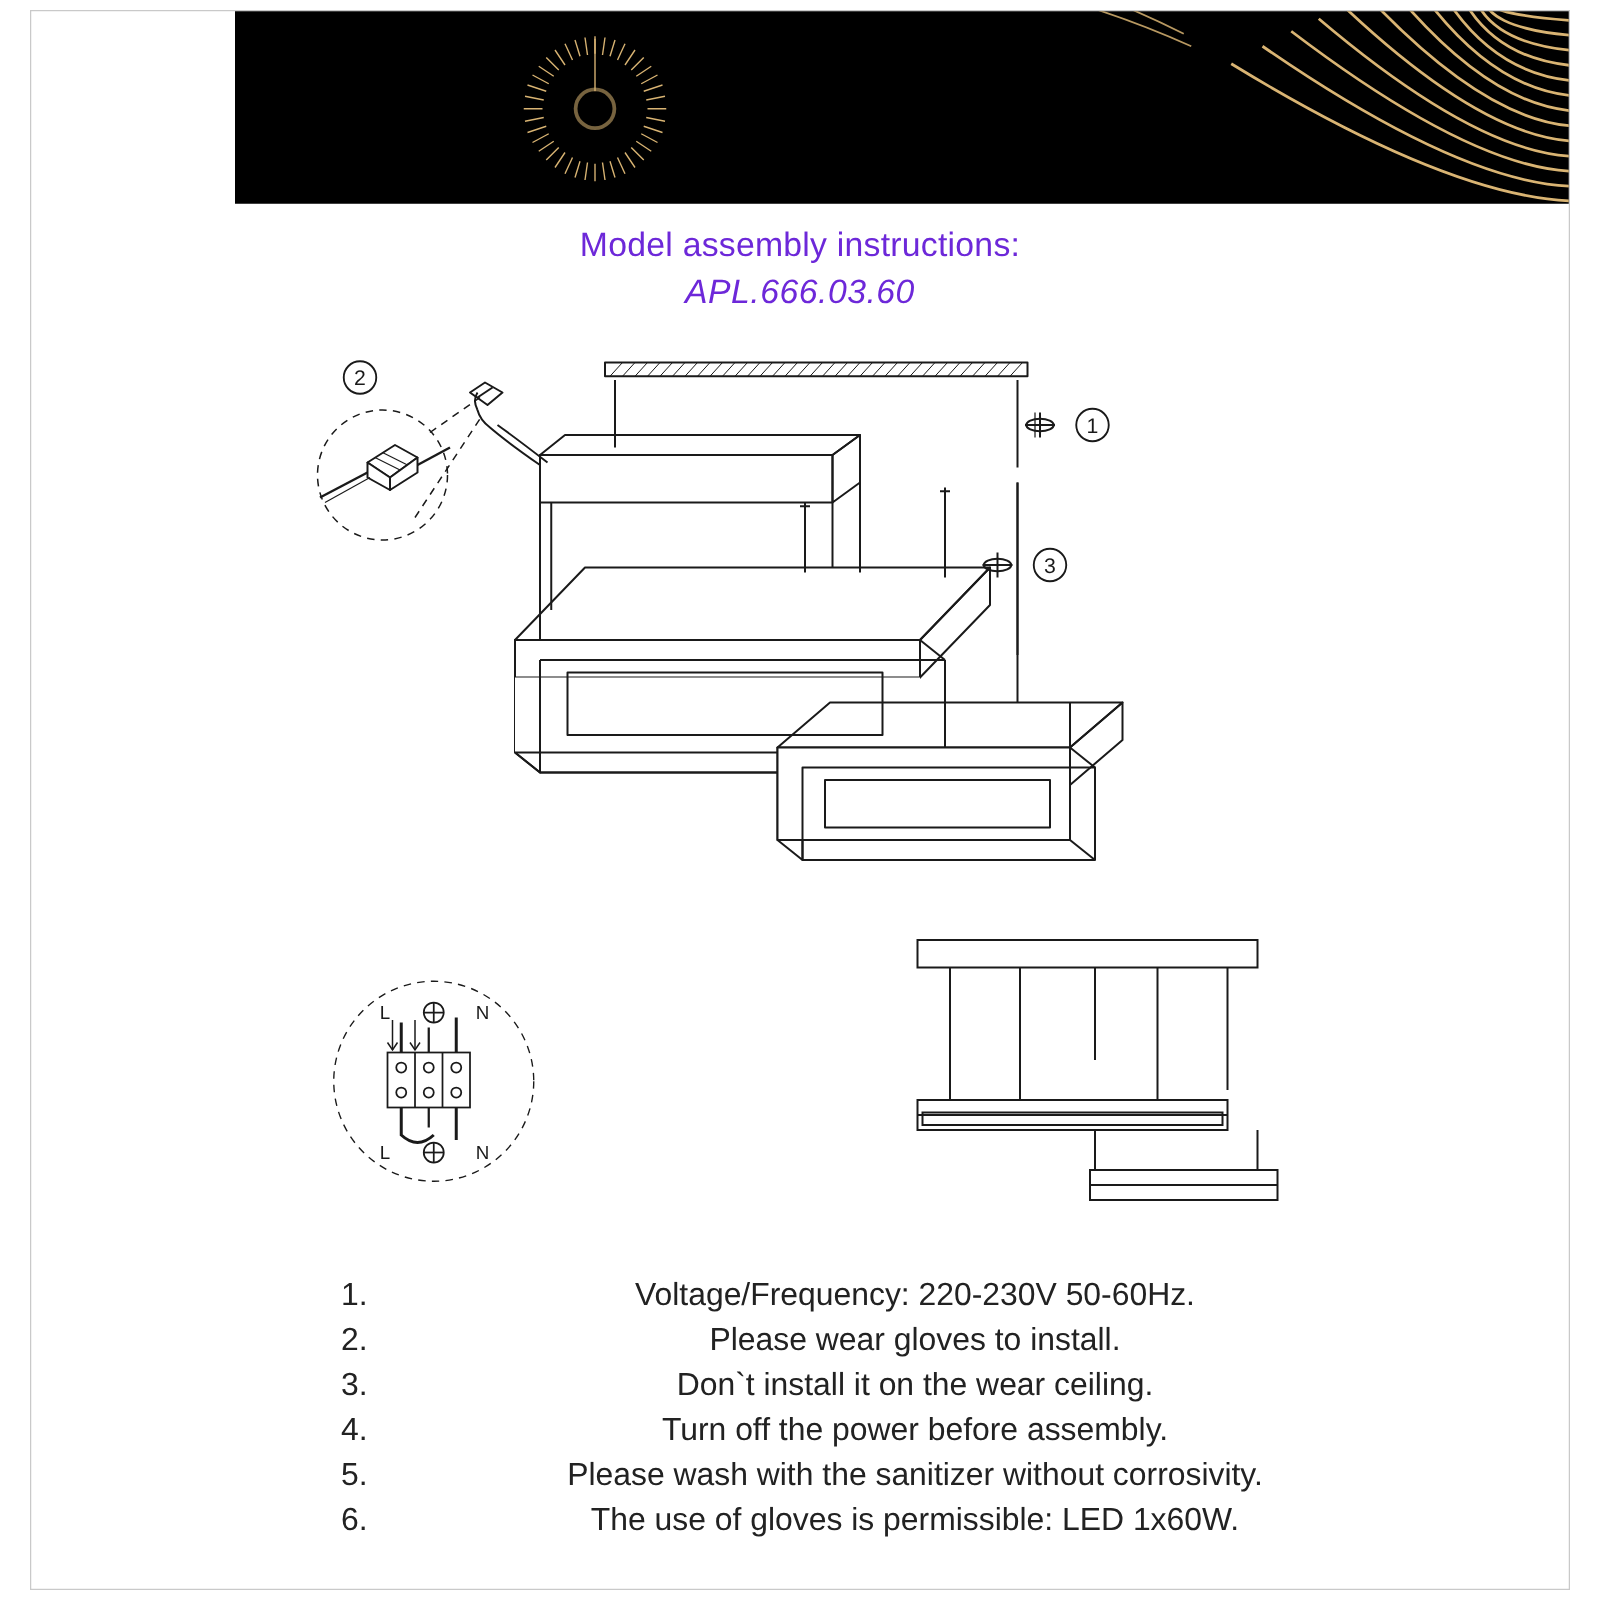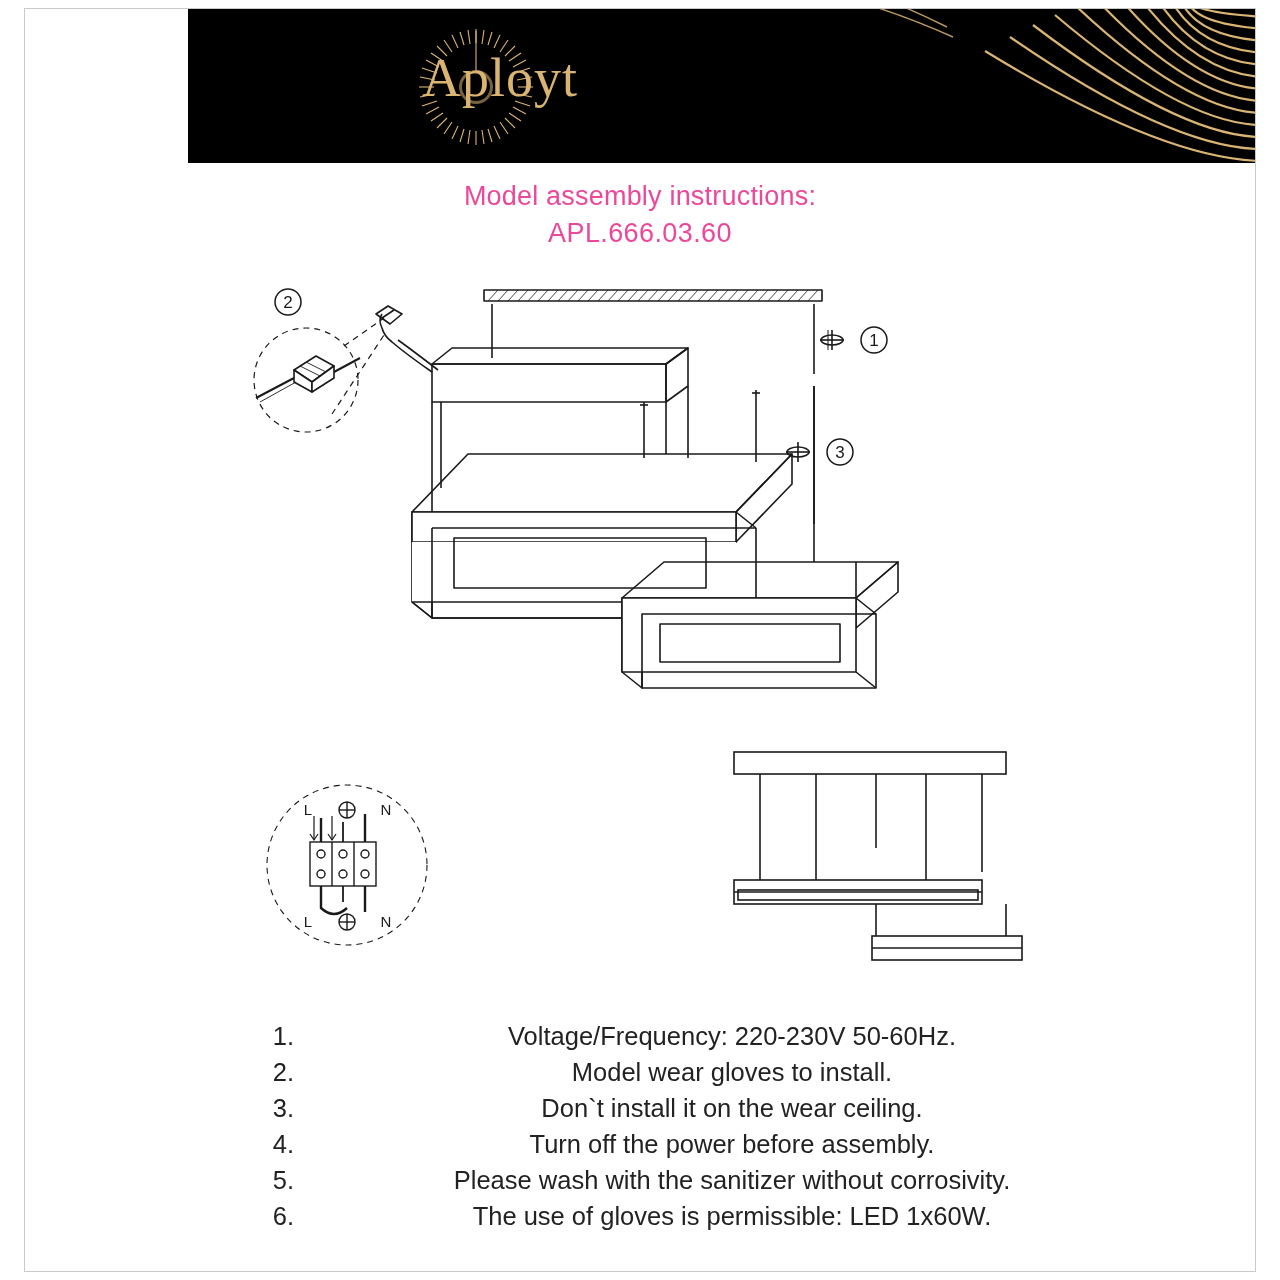--- a/index.html
+++ b/index.html
@@ -73,26 +73,27 @@
   
   .title-block {
     position: absolute;
     left: 0;
     top: 178px;
     width: 1280px;
     text-align: center;
   }
   .title-line {
     font-size: 27px;
-    color: #ec4899;
+    color: #6d28d9;
     line-height: 37px;
     letter-spacing: .2px;
   }
   .title-line.model {
     letter-spacing: .4px;
+    font-style: italic;
   }
 
   
   .diagram-main {
     position: absolute;
     left: 236px;
     top: 262px;
     width: 700px;
     height: 460px;
   }
@@ -192,21 +193,20 @@
         <line x1="37" y1="29" x2="27" y2="19"></line>
         <line x1="42" y1="25" x2="34" y2="13"></line>
         <line x1="48" y1="21" x2="42" y2="8"></line>
         <line x1="54" y1="18" x2="50" y2="5"></line>
         <line x1="60" y1="17" x2="58" y2="3"></line>
       </g>
       <circle cx="66" cy="60" r="17" fill="#d9b473" opacity="0.55"></circle>
       <circle cx="66" cy="60" r="14" fill="#000"></circle>
     </svg>
 
-    <div class="brand">Aployt</div>
 
     <svg class="fan" viewBox="0 0 430 300">
       <g stroke="#d9b473" fill="none" stroke-width="2.2">
         <path d="M430 262 Q 330 262 150 152"></path>
         <path d="M430 250 Q 340 252 175 138"></path>
         <path d="M430 238 Q 348 240 198 126"></path>
         <path d="M430 226 Q 352 228 220 116"></path>
         <path d="M430 214 Q 356 215 242 108"></path>
         <path d="M430 202 Q 358 202 262 101"></path>
         <path d="M430 190 Q 360 189 282 96"></path>
@@ -427,21 +427,21 @@
     </g>
   </svg>
 
   <div class="notes">
     <div class="note-row">
       <span class="note-num">1.</span>
       <span class="note-text">Voltage/Frequency: 220-230V 50-60Hz.</span>
     </div>
     <div class="note-row">
       <span class="note-num">2.</span>
-      <span class="note-text">Model wear gloves to install.</span>
+      <span class="note-text">Please wear gloves to install.</span>
     </div>
     <div class="note-row">
       <span class="note-num">3.</span>
       <span class="note-text">Don`t install it on the wear ceiling.</span>
     </div>
     <div class="note-row">
       <span class="note-num">4.</span>
       <span class="note-text">Turn off the power before assembly.</span>
     </div>
     <div class="note-row">

